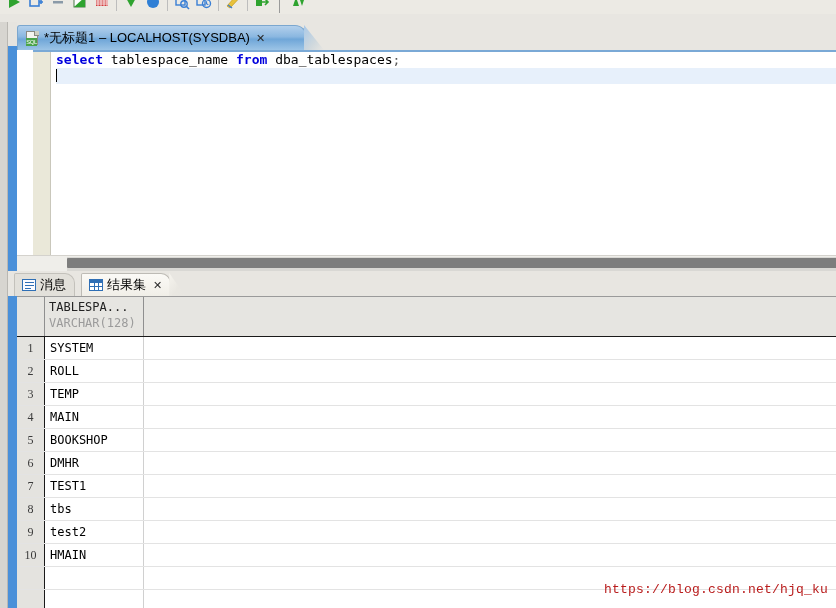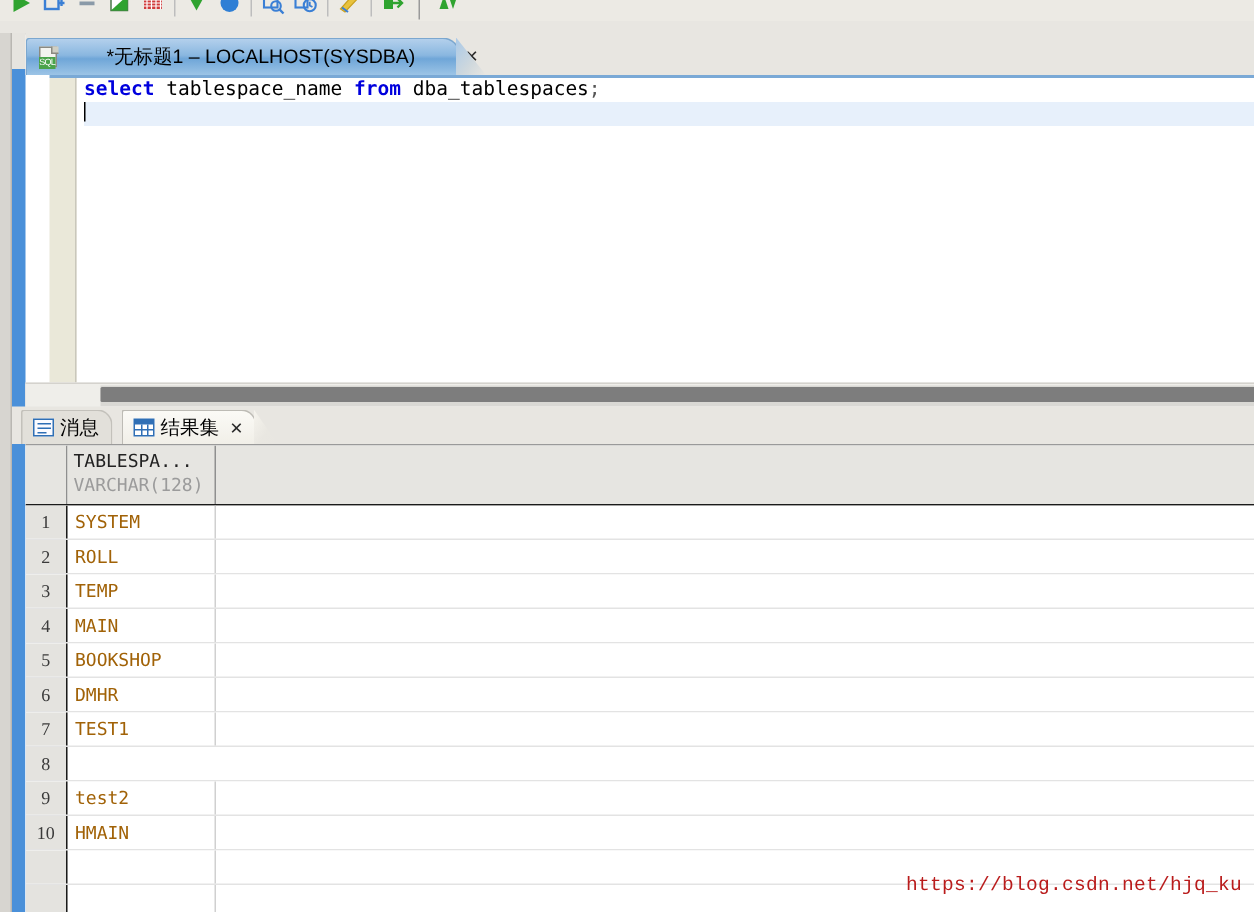--- a/index.html
+++ b/index.html
@@ -95,21 +95,20 @@
     height: 25px;
     width: 290px;
     background: linear-gradient(to bottom, #b3d0ec 0%, #8ab7e0 45%, #6fa6d8 55%, #9cc4e6 100%);
     border: 1px solid #7ba7cf;
     border-bottom: none;
     border-radius: 3px 12px 0 0;
     display: flex;
     align-items: center;
     padding: 0 6px 0 8px;
     box-sizing: border-box;
-    gap: 27px;
   }
   #editor-tab::after {
     content: "";
     position: absolute;
     right: -18px; bottom: 0;
     width: 20px; height: 25px;
     background: linear-gradient(to bottom right, #a9c9e8 0%, #cfd8dd 60%, #e8e6e1 100%);
     clip-path: polygon(0 0, 100% 100%, 0 100%);
   }
   .sql-file-icon {
@@ -413,21 +412,21 @@
     line-height: 22px;
   }
   .cell-val {
     width: 99px;
     flex: 0 0 auto;
     border-right: 1px solid #d0d0d0;
     box-sizing: border-box;
     padding-left: 5px;
     font-family: "DejaVu Sans Mono", monospace;
     font-size: 12px;
-    color: #a16207;
+    color: #000000;
     line-height: 22px;
     white-space: nowrap;
     overflow: hidden;
   }
   .cell-rest {
     flex: 1 1 auto;
   }
 
   
   #watermark {
@@ -637,20 +636,21 @@
         <div class="cell-val">DMHR</div>
         <div class="cell-rest"></div>
       </div>
       <div class="grow">
         <div class="cell-rownum">7</div>
         <div class="cell-val">TEST1</div>
         <div class="cell-rest"></div>
       </div>
       <div class="grow">
         <div class="cell-rownum">8</div>
+        <div class="cell-val">tbs</div>
         <div class="cell-rest"></div>
       </div>
       <div class="grow">
         <div class="cell-rownum">9</div>
         <div class="cell-val">test2</div>
         <div class="cell-rest"></div>
       </div>
       <div class="grow">
         <div class="cell-rownum">10</div>
         <div class="cell-val">HMAIN</div>

